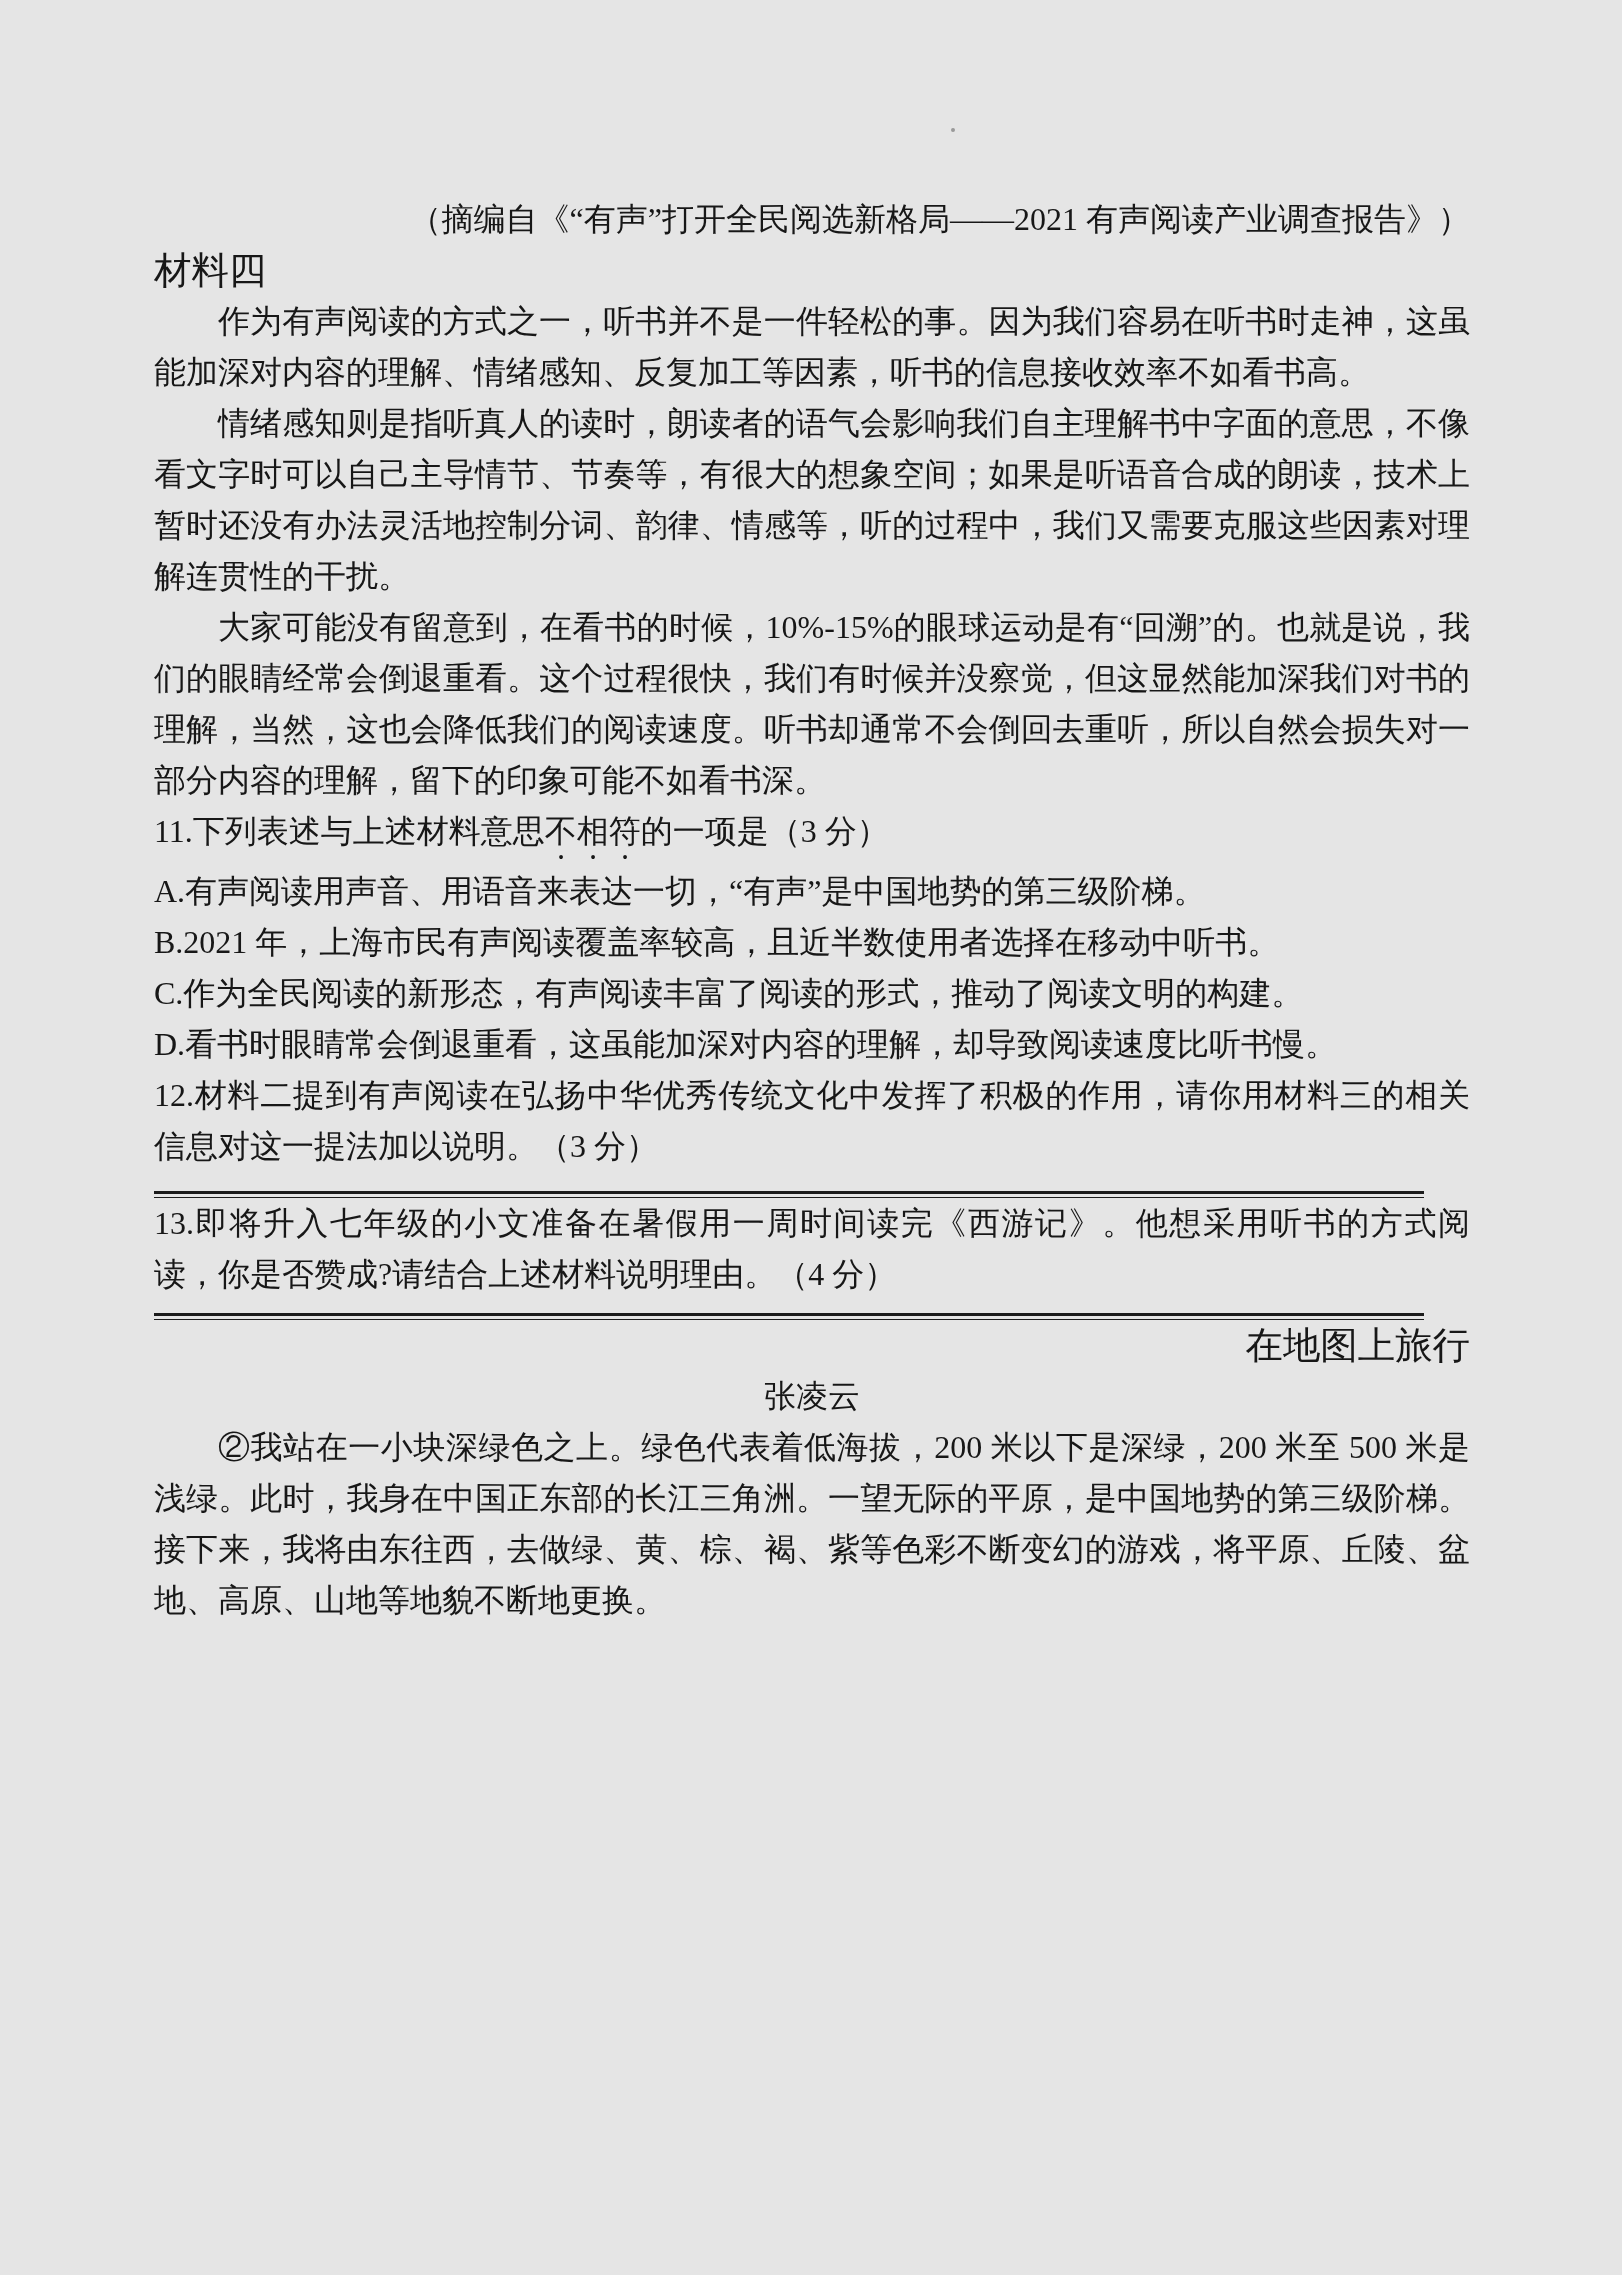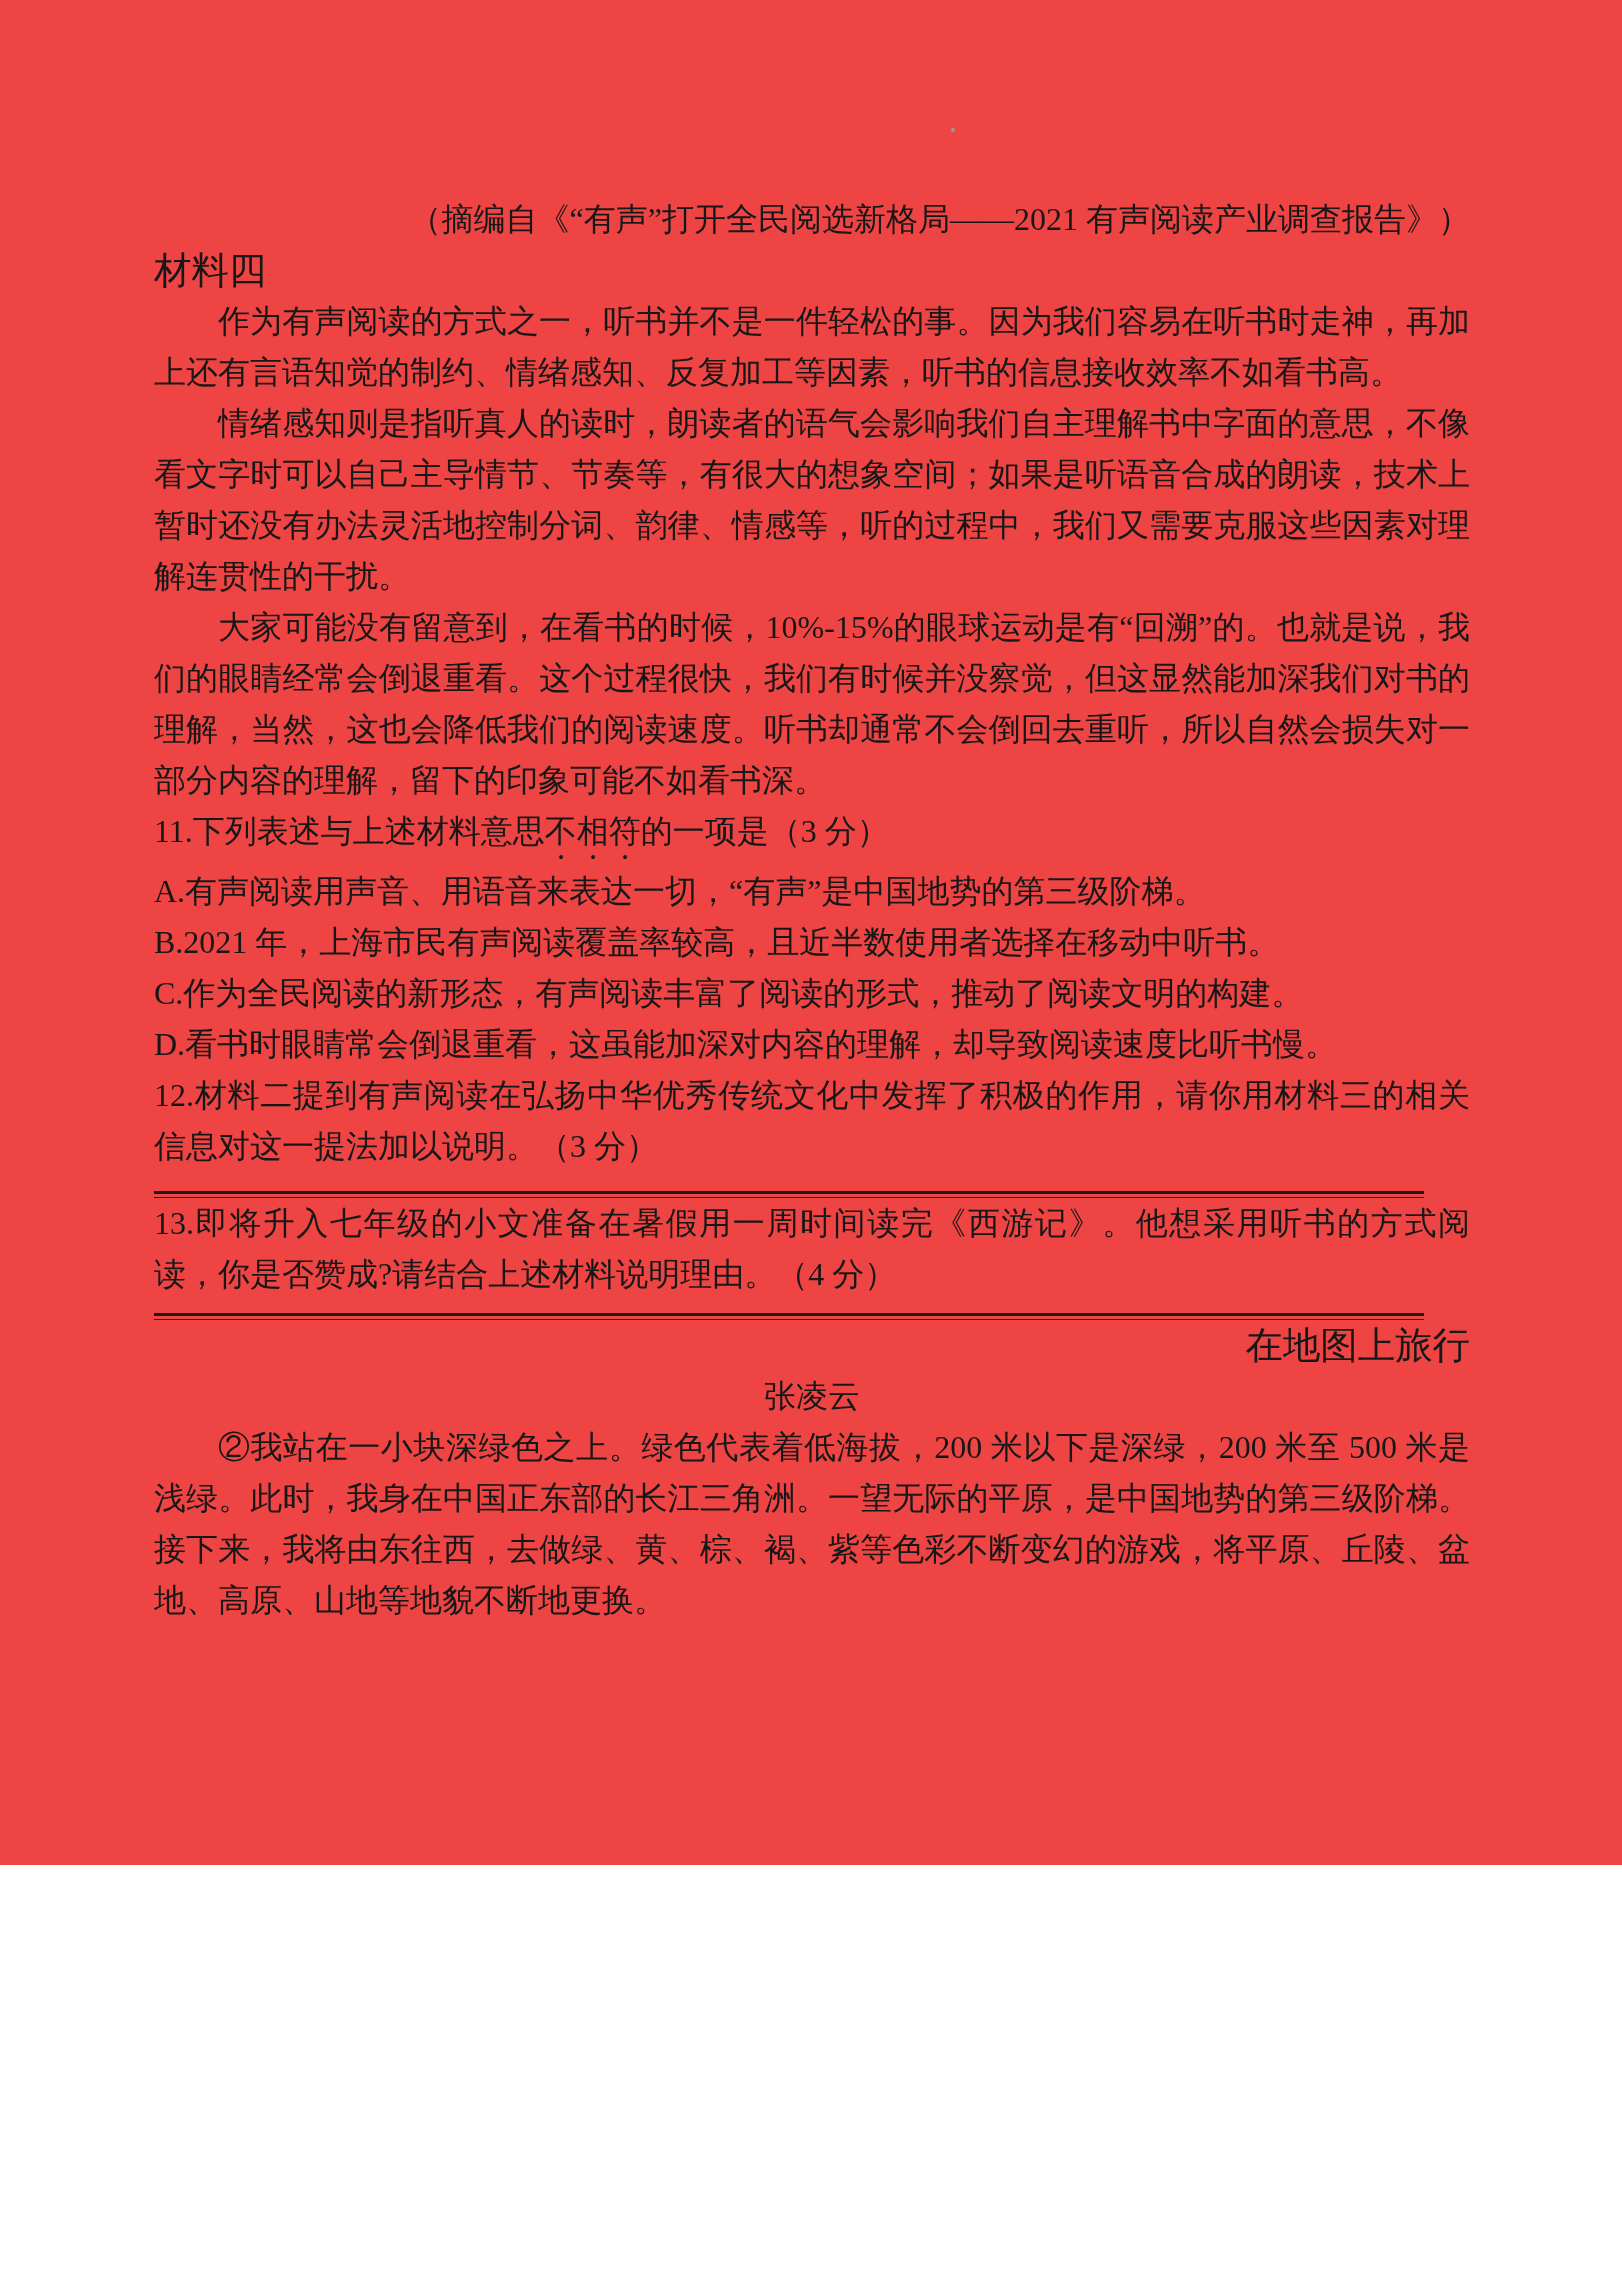--- a/index.html
+++ b/index.html
@@ -3,22 +3,22 @@
 <meta charset="utf-8">
 <style>
   html, body {
     margin: 0;
     padding: 0;
     background: #ffffff;
   }
   .page {
     position: relative;
     width: 1623px;
-    height: 1865px;
-    background: #ef4444;
+    height: 2275px;
+    background: #e5e5e5;
     overflow: hidden;
   }
   .content {
     position: absolute;
     top: 0;
     left: 154px;
     width: 1316px;
     padding-top: 194px;
     color: #171717;
     font-family: "Liberation Serif", "DejaVu Serif", serif;
@@ -86,21 +86,21 @@
 <div class="page">
 
   <div class="artifact-dot"></div>
 
   <main class="content">
 
     <p class="right">（摘编自《“有声”打开全民阅选新格局——2021 有声阅读产业调查报告》）</p>
 
     <h3 class="material-heading">材料四</h3>
 
-    <p class="indent first-para">作为有声阅读的方式之一，听书并不是一件轻松的事。因为我们容易在听书时走神，再加上还有言语知觉的制约、情绪感知、反复加工等因素，听书的信息接收效率不如看书高。</p>
+    <p class="indent first-para">作为有声阅读的方式之一，听书并不是一件轻松的事。因为我们容易在听书时走神，这虽能加深对内容的理解、情绪感知、反复加工等因素，听书的信息接收效率不如看书高。</p>
 
 
     <p class="indent">情绪感知则是指听真人的读时，朗读者的语气会影响我们自主理解书中字面的意思，不像看文字时可以自己主导情节、节奏等，有很大的想象空间；如果是听语音合成的朗读，技术上暂时还没有办法灵活地控制分词、韵律、情感等，听的过程中，我们又需要克服这些因素对理解连贯性的干扰。</p>
 
     <p class="indent">大家可能没有留意到，在看书的时候，10%-15%的眼球运动是有“回溯”的。也就是说，我们的眼睛经常会倒退重看。这个过程很快，我们有时候并没察觉，但这显然能加深我们对书的理解，当然，这也会降低我们的阅读速度。听书却通常不会倒回去重听，所以自然会损失对一部分内容的理解，留下的印象可能不如看书深。</p>
 
 
     <p><span>11.下列表述与上述材料意思</span><span class="emph">不相符</span><span>的一项是（3 分）</span></p>
 
     <p>A.有声阅读用声音、用语音来表达一切，“有声”是中国地势的第三级阶梯。</p>

